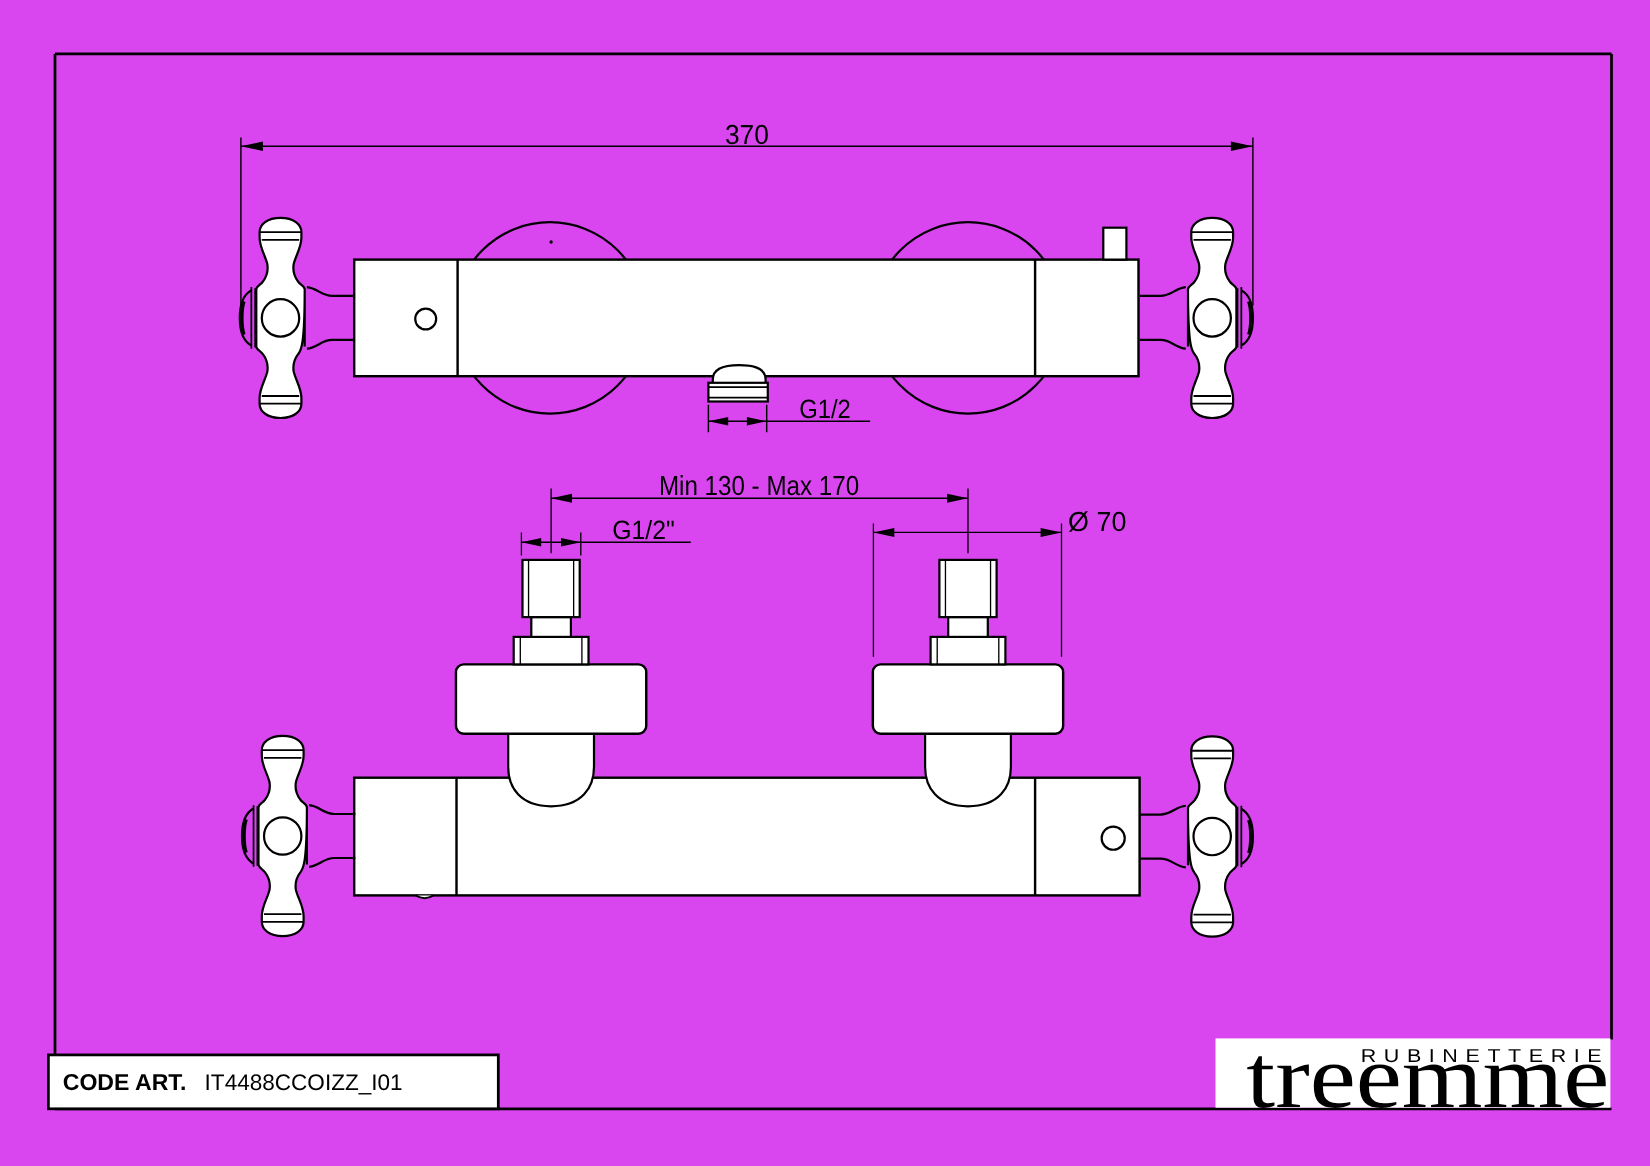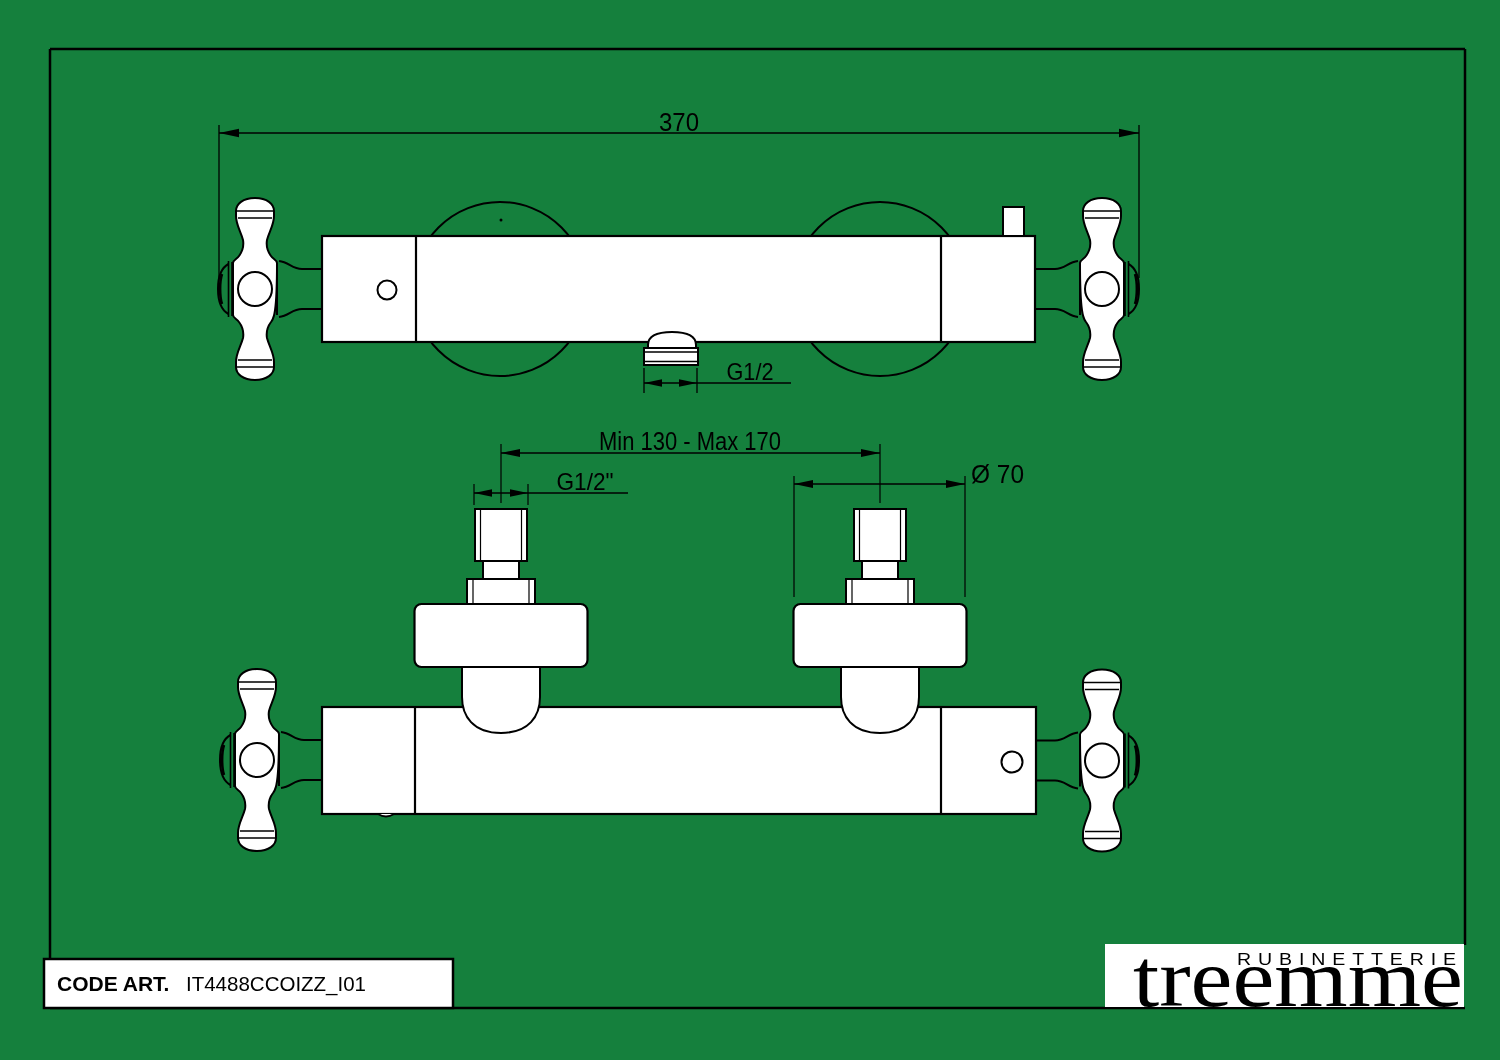--- a/index.html
+++ b/index.html
@@ -5,21 +5,21 @@
   html, body {
     margin: 0;
     padding: 0;
     background: #ffffff;
     font-family: "Liberation Sans", sans-serif;
   }
   .sheet {
     position: relative;
     width: 1500px;
     height: 1060px;
-    background: #15803d;
+    background: #d946ef;
     overflow: hidden;
   }
   svg text {
     fill: #000000;
     user-select: none;
   }
   .dim-text {
     font-family: "Liberation Sans", sans-serif;
   }
   .logo-serif {

